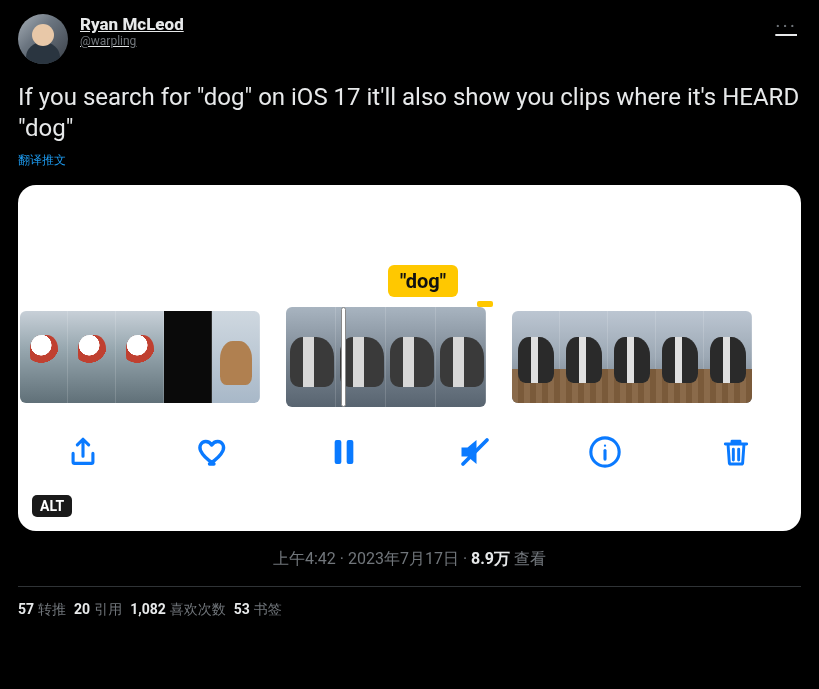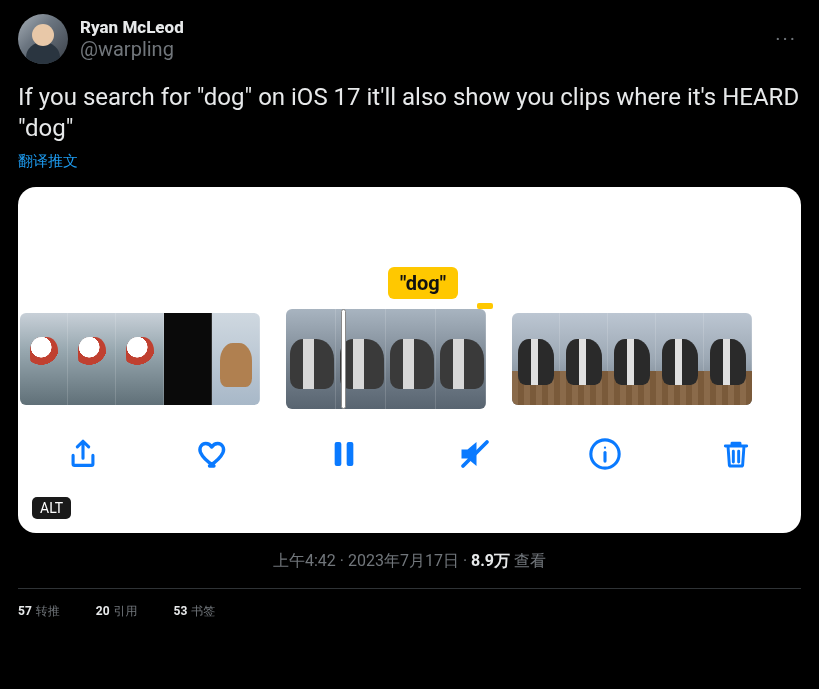--- a/index.html
+++ b/index.html
@@ -9,21 +9,22 @@
     font-family: -apple-system, BlinkMacSystemFont, "Segoe UI", Roboto, Helvetica, Arial, sans-serif;
     width: 819px;
     height: 689px;
     overflow: hidden;
   }
   .tweet {
     padding: 14px 18px;
   }
   .header {
     display: flex;
-    align-items: center;
+    align-items: flex-start;
+    text-decoration: underline;
   }
   .avatar {
     width: 50px;
     height: 50px;
     border-radius: 50%;
     background: linear-gradient(135deg, #a8b0b8 0%, #6b7580 40%, #3a4048 100%);
     position: relative;
     overflow: hidden;
     flex-shrink: 0;
   }
@@ -47,38 +48,38 @@
     margin-left: 12px;
     flex: 1;
   }
   .display-name {
     font-weight: 800;
     font-size: 17px;
     color: #e7e9ea;
   }
   .handle {
     color: #71767b;
-    font-size: 20px;
+    font-size: 12px;
   }
   .more {
     color: #71767b;
     font-size: 20px;
     letter-spacing: 2px;
     padding: 0 4px;
     cursor: pointer;
   }
   .body-text {
     margin-top: 18px;
     font-size: 24px;
     line-height: 1.3;
     color: #e7e9ea;
   }
   .translate {
     color: #1d9bf0;
-    font-size: 15px;
+    font-size: 12px;
     margin-top: 8px;
     cursor: pointer;
   }
   .media-card {
     margin-top: 16px;
     background: #fff;
     border-radius: 18px;
     overflow: hidden;
     position: relative;
     height: 346px;
@@ -190,43 +191,43 @@
     cursor: pointer;
   }
   .ctrl svg { stroke: #0a7aff; fill: none; stroke-width: 2.2; }
   .ctrl.filled svg { fill: #0a7aff; stroke: none; }
   .alt-badge {
     position: absolute;
     left: 14px;
     bottom: 14px;
     background: #1a1a1a;
     color: #fff;
-    font-weight: 400;
+    font-weight: 700;
     font-size: 14px;
     padding: 3px 8px;
     border-radius: 5px;
     cursor: pointer;
   }
   .meta-row {
     margin-top: 18px;
     color: #71767b;
     font-size: 16px;
     text-align: center;
   }
   .meta-row .views-count { color: #e7e9ea; font-weight: 700; }
   .divider {
     height: 1px;
     background: #2f3336;
     margin-top: 16px;
   }
   .stats-row {
     display: flex;
-    gap: 36px;
+    gap: 8px;
     padding-top: 14px;
-    font-size: 12px;
+    font-size: 14px;
     color: #71767b;
   }
   .stat .num { color: #e7e9ea; font-weight: 700; margin-right: 4px; }
   .stat { cursor: pointer; }
 </style>
 </head>
 <body>
 
 <div class="tweet">
 
@@ -322,17 +323,20 @@
   <div class="divider"></div>
 
   <div class="stats-row">
     <div class="stat">
       <span class="num">57</span><span>转推</span>
     </div>
     <div class="stat">
       <span class="num">20</span><span>引用</span>
     </div>
     <div class="stat">
+      <span class="num">1,082</span><span>喜欢次数</span>
+    </div>
+    <div class="stat">
       <span class="num">53</span><span>书签</span>
     </div>
   </div>
 
 </div>
 
 </body></html>

